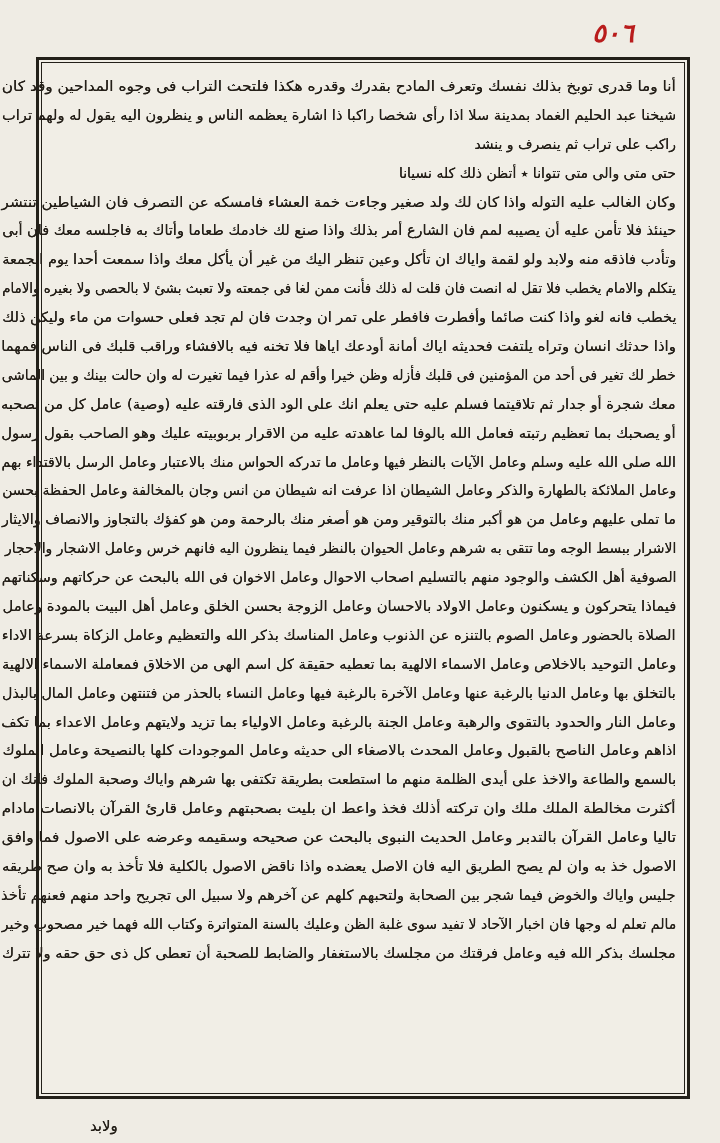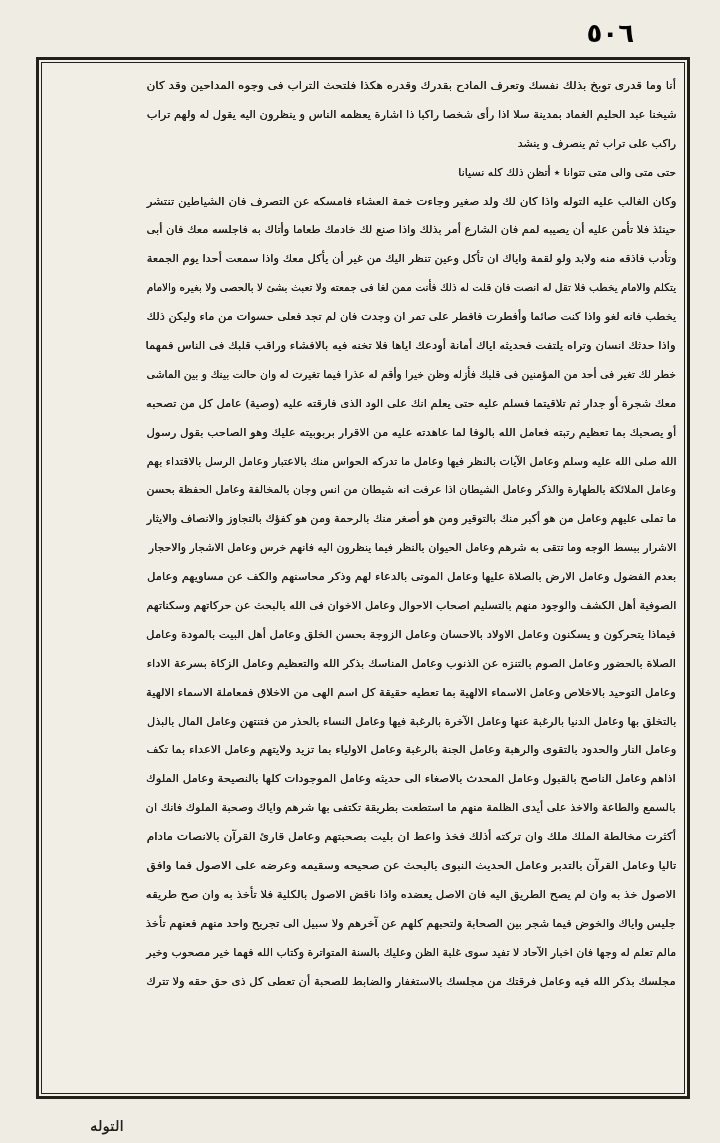--- a/index.html
+++ b/index.html
@@ -6,43 +6,44 @@
   body{
     width:720px;height:1143px;
     background:#efece4;
     position:relative;
     overflow:hidden;
     font-family:"DejaVu Sans",sans-serif;
   }
   .page-number{
     position:absolute;top:18px;right:86px;
     font-size:26px;font-weight:bold;
-    color:#000000;letter-spacing:3px;
+    color:#b91c1c;letter-spacing:3px;
     direction:rtl;
+    font-style:italic;
   }
   .frame{
     position:absolute;left:36px;right:30px;top:57px;bottom:44px;
     border:3px solid #232019;
     background:#f1eee6;
   }
   .frame-inner{
     position:absolute;inset:2px;
     border:1px solid #232019;
     pointer-events:none;
   }
   .text-block{
     position:absolute;
     top:12px;right:11px;left:11px;bottom:6px;
     direction:rtl;
     color:#241f18;
     text-shadow:0 0 .4px currentColor;
   }
   .line{
     height:28.9px;line-height:28.9px;
-    font-size:11px;
+    font-size:14px;
     white-space:nowrap;
     text-align:right;
   }
   .line>span{
     display:inline-block;
     white-space:nowrap;
     transform-origin:right center;
   }
   .line.center{text-align:right;}
   .line.center>span{transform-origin:center center;}
@@ -71,31 +72,30 @@
       <div class="line"><span style="transform: scaleX(0.9572);">يتكلم والامام يخطب فلا تقل له انصت فان قلت له ذلك فأنت ممن لغا فى جمعته ولا تعبث بشئ لا بالحصى ولا بغيره والامام</span></div>
       <div class="line"><span style="transform: scaleX(1.0381);">يخطب فانه لغو واذا كنت صائما وأفطرت فافطر على تمر ان وجدت فان لم تجد فعلى حسوات من ماء وليكن ذلك</span></div>
       <div class="line"><span style="transform: scaleX(1.061);">واذا حدثك انسان وتراه يلتفت فحديثه اياك أمانة أودعك اياها فلا تخنه فيه بالافشاء وراقب قلبك فى الناس فمهما</span></div>
       <div class="line"><span style="transform: scaleX(0.9843);">خطر لك تغير فى أحد من المؤمنين فى قلبك فأزله وظن خيرا وأقم له عذرا فيما تغيرت له وان حالت بينك و بين الماشى</span></div>
       <div class="line"><span style="transform: scaleX(1.0451);">معك شجرة أو جدار ثم تلاقيتما فسلم عليه حتى يعلم انك على الود الذى فارقته عليه (وصية) عامل كل من تصحبه</span></div>
       <div class="line"><span style="transform: scaleX(1.0592);">أو يصحبك بما تعظيم رتبته فعامل الله بالوفا لما عاهدته عليه من الاقرار بربوبيته عليك وهو الصاحب بقول رسول</span></div>
       <div class="line"><span style="transform: scaleX(1.0081);">الله صلى الله عليه وسلم وعامل الآيات بالنظر فيها وعامل ما تدركه الحواس منك بالاعتبار وعامل الرسل بالاقتداء بهم</span></div>
       <div class="line"><span style="transform: scaleX(0.9952);">وعامل الملائكة بالطهارة والذكر وعامل الشيطان اذا عرفت انه شيطان من انس وجان بالمخالفة وعامل الحفظة بحسن</span></div>
       <div class="line"><span style="transform: scaleX(1.0195);">ما تملى عليهم وعامل من هو أكبر منك بالتوقير ومن هو أصغر منك بالرحمة ومن هو كفؤك بالتجاوز والانصاف والايثار</span></div>
       <div class="line"><span style="transform: scaleX(0.9984);">الاشرار ببسط الوجه وما تتقى به شرهم وعامل الحيوان بالنظر فيما ينظرون اليه فانهم خرس وعامل الاشجار والاحجار</span></div>
-      <div class="line"><span style="transform: scaleX(1.0539);">بعدم الفضول وعامل الارض بالصلاة عليها وعامل الموتى بالدعاء لهم وذكر محاسنهم والكف عن مساويهم وعامل</span></div>
       <div class="line"><span style="transform: scaleX(1.0245);">الصوفية أهل الكشف والوجود منهم بالتسليم اصحاب الاحوال وعامل الاخوان فى الله بالبحث عن حركاتهم وسكناتهم</span></div>
       <div class="line"><span style="transform: scaleX(1.0556);">فيماذا يتحركون و يسكنون وعامل الاولاد بالاحسان وعامل الزوجة بحسن الخلق وعامل أهل البيت بالمودة وعامل</span></div>
       <div class="line"><span style="transform: scaleX(1.0503);">الصلاة بالحضور وعامل الصوم بالتنزه عن الذنوب وعامل المناسك بذكر الله والتعظيم وعامل الزكاة بسرعة الاداء</span></div>
       <div class="line"><span style="transform: scaleX(1.0433);">وعامل التوحيد بالاخلاص وعامل الاسماء الالهية بما تعطيه حقيقة كل اسم الهى من الاخلاق فمعاملة الاسماء الالهية</span></div>
       <div class="line"><span style="transform: scaleX(1.0212);">بالتخلق بها وعامل الدنيا بالرغبة عنها وعامل الآخرة بالرغبة فيها وعامل النساء بالحذر من فتنتهن وعامل المال بالبذل</span></div>
       <div class="line"><span style="transform: scaleX(1.0592);">وعامل النار والحدود بالتقوى والرهبة وعامل الجنة بالرغبة وعامل الاولياء بما تزيد ولايتهم وعامل الاعداء بما تكف</span></div>
       <div class="line"><span style="transform: scaleX(1.0556);">اذاهم وعامل الناصح بالقبول وعامل المحدث بالاصغاء الى حديثه وعامل الموجودات كلها بالنصيحة وعامل الملوك</span></div>
       <div class="line"><span style="transform: scaleX(1.0279);">بالسمع والطاعة والاخذ على أيدى الظلمة منهم ما استطعت بطريقة تكتفى بها شرهم واياك وصحبة الملوك فانك ان</span></div>
       <div class="line"><span style="transform: scaleX(1.0982);">أكثرت مخالطة الملك ملك وان تركته أذلك فخذ واعط ان بليت بصحبتهم وعامل قارئ القرآن بالانصات مادام</span></div>
       <div class="line"><span style="transform: scaleX(1.0982);">تاليا وعامل القرآن بالتدبر وعامل الحديث النبوى بالبحث عن صحيحه وسقيمه وعرضه على الاصول فما وافق</span></div>
       <div class="line"><span style="transform: scaleX(1.0646);">الاصول خذ به وان لم يصح الطريق اليه فان الاصل يعضده واذا ناقض الاصول بالكلية فلا تأخذ به وان صح طريقه</span></div>
       <div class="line"><span style="transform: scaleX(1.0416);">جليس واياك والخوض فيما شجر بين الصحابة ولتحبهم كلهم عن آخرهم ولا سبيل الى تجريح واحد منهم فعنهم تأخذ</span></div>
       <div class="line"><span style="transform: scaleX(1.0032);">مالم تعلم له وجها فان اخبار الآحاد لا تفيد سوى غلبة الظن وعليك بالسنة المتواترة وكتاب الله فهما خير مصحوب وخير</span></div>
       <div class="line"><span style="transform: scaleX(1.0468);">مجلسك بذكر الله فيه وعامل فرقتك من مجلسك بالاستغفار والضابط للصحبة أن تعطى كل ذى حق حقه ولا تترك</span></div>
     </div>
 </div>
 
-<div class="catchword">التوله</div>
+<div class="catchword">ولابد</div>
 
 </body></html>

